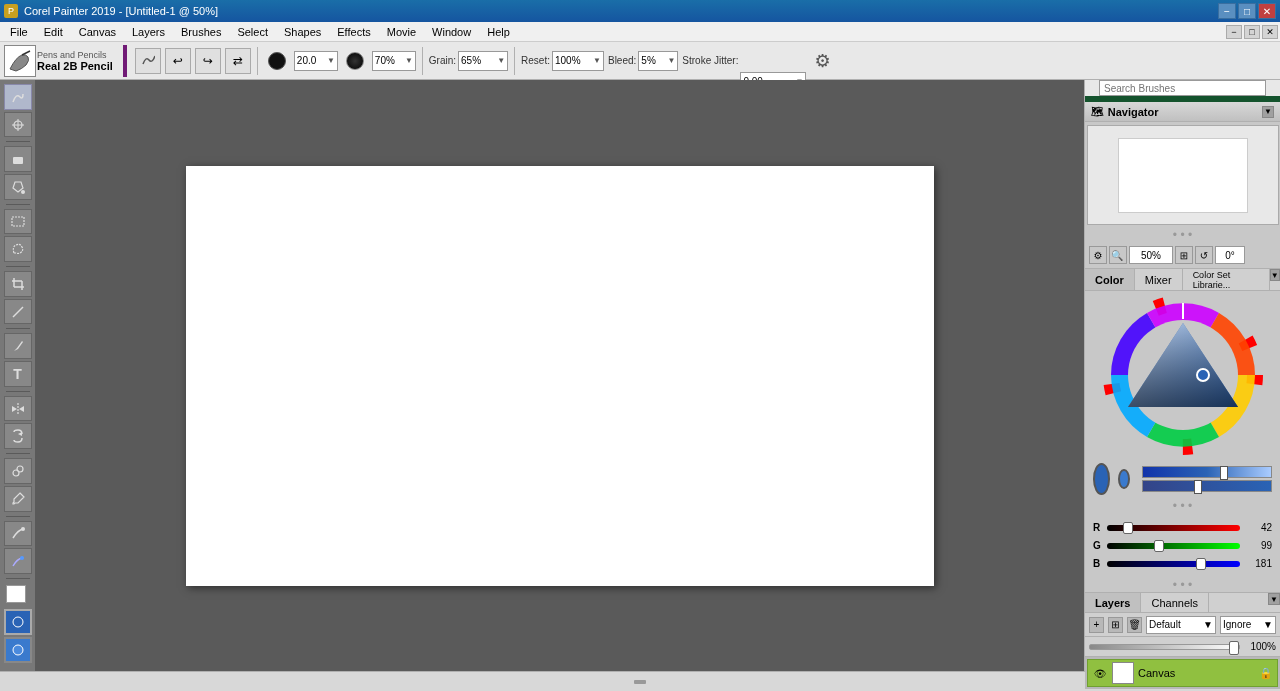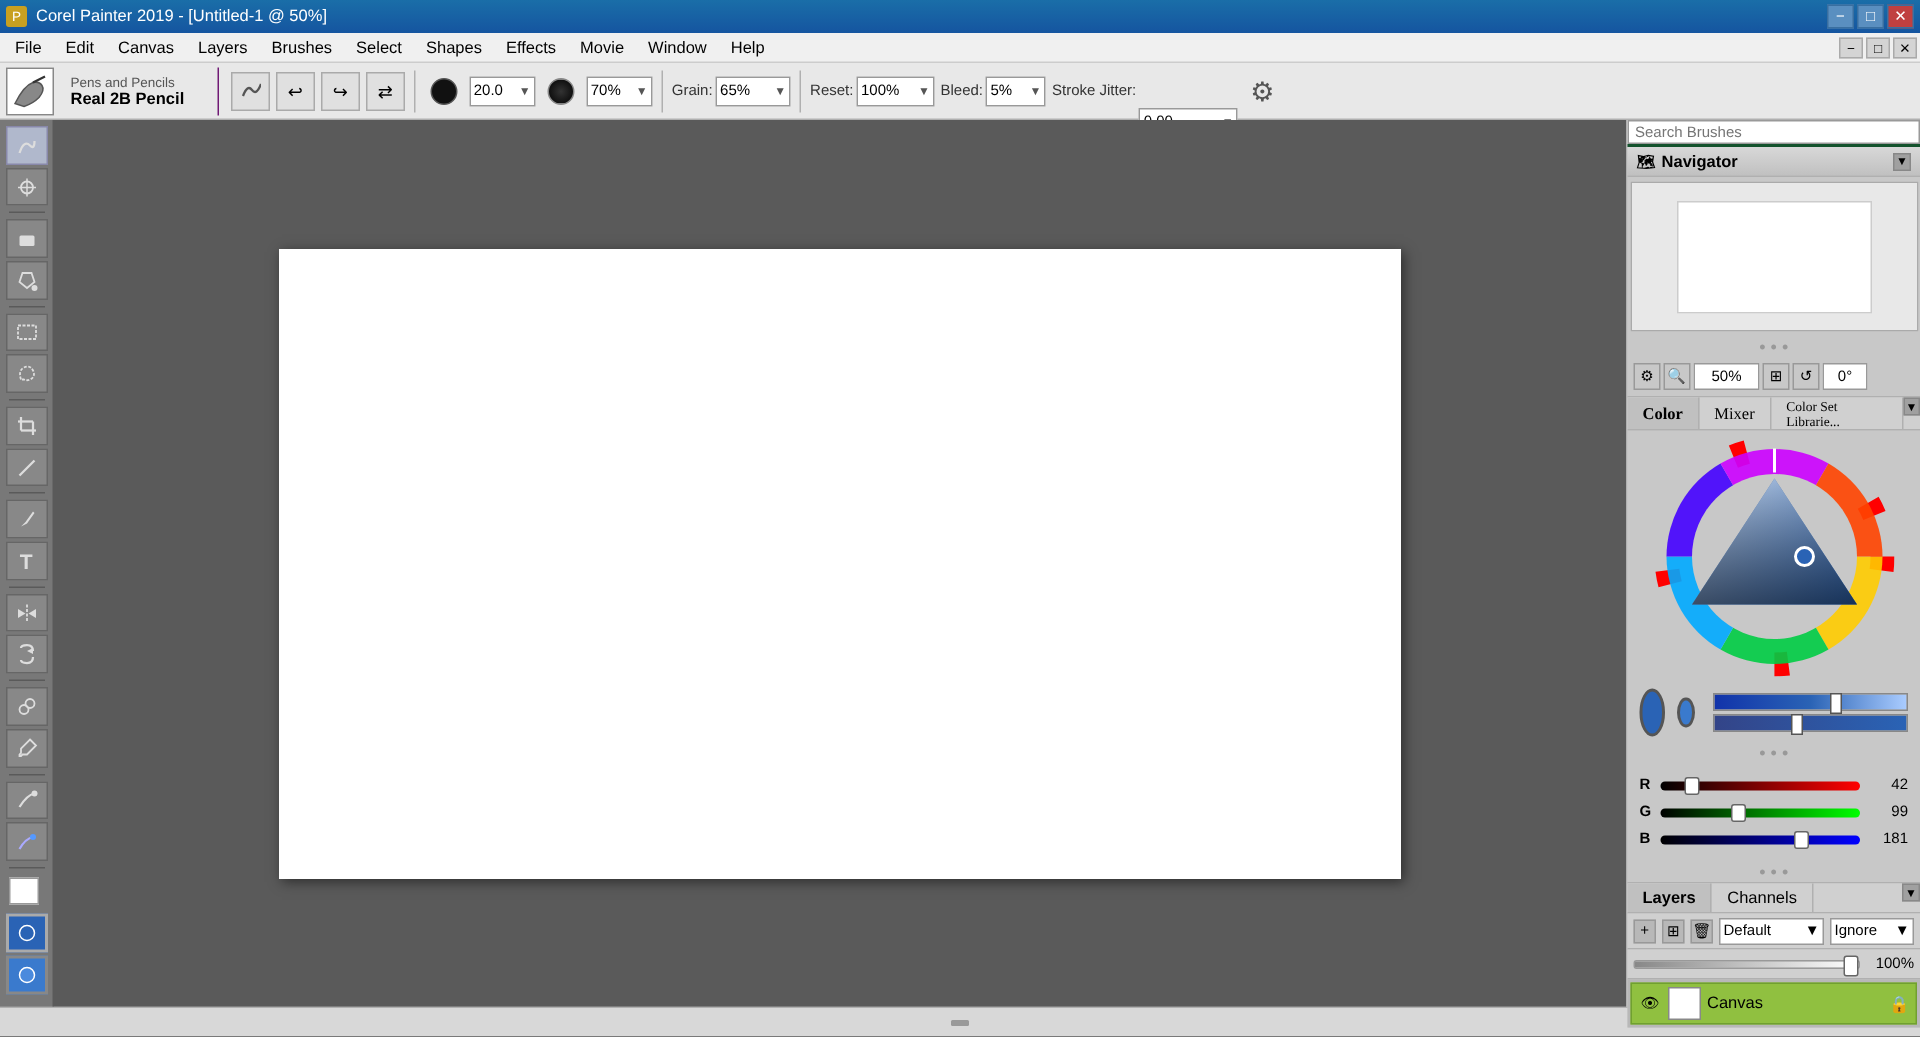--- a/index.html
+++ b/index.html
@@ -33,22 +33,22 @@
 
     
     #brush-toolbar {
       height: 38px;
       background: #e8e8e8;
       border-bottom: 1px solid #b0b0b0;
       display: flex; align-items: center;
       padding: 0 4px; gap: 4px;
     }
     #brush-info {
-      display: flex; align-items: center; gap: 11px;
-      border-right: 1px solid #701a75; padding-right: 22px; margin-right: 4px;
+      display: flex; align-items: center; gap: 1px;
+      border-right: 4px solid #701a75; padding-right: 10px; margin-right: 4px;
     }
     #brush-icon-box { width: 32px; height: 32px; border: 1px solid #888; background: white; display: flex; align-items: center; justify-content: center; }
     #brush-name-box { display: flex; flex-direction: column; justify-content: center; }
     #brush-category { font-size: 9px; color: #555; }
     #brush-name { font-size: 11px; font-weight: bold; text-align: center; }
     .toolbar-sep { width: 1px; height: 28px; background: #b0b0b0; margin: 0 2px; }
     .toolbar-icon-btn { width: 26px; height: 26px; background: #e0e0e0; border: 1px solid #aaa; display: flex; align-items: center; justify-content: center; cursor: pointer; font-size: 12px; }
     .toolbar-ctrl { display: flex; align-items: center; gap: 2px; font-size: 11px; }
     .toolbar-ctrl label { font-size: 10px; color: #333; }
     .toolbar-input { width: 44px; height: 20px; border: 1px solid #999; background: white; font-size: 10px; text-align: center; display: flex; align-items: center; justify-content: space-between; padding: 0 2px; }
@@ -81,37 +81,37 @@
     #bottom-bar {
       height: 20px; background: #d8d8d8; border-top: 1px solid #b0b0b0;
       display: flex; align-items: center; padding: 0 6px; justify-content: center;
     }
     .bottom-indicator { width: 12px; height: 4px; background: #999; border-radius: 1px; }
 
     
     #right-panel { width: 196px; background: #d0d0d0; border-left: 1px solid #b0b0b0; display: flex; flex-direction: column; }
 
     
-    #brush-search-bar { height: 22px; background: #e8e8e8; border-bottom: 2px solid #14532d; display: flex; align-items: flex-start; padding: 0 0; }
+    #brush-search-bar { height: 22px; background: #e8e8e8; border-bottom: 6px solid #14532d; display: flex; align-items: flex-start; padding: 0 14px; }
     #brush-search-input { flex: 1; height: 16px; border: 1px solid #999; background: white; font-size: 10px; padding: 0 4px; }
 
     
     #navigator-panel { background: #c8c8c8; border-bottom: 1px solid #b0b0b0; }
     .panel-header { height: 20px; background: linear-gradient(to bottom, #d8d8d8, #c0c0c0); border-bottom: 1px solid #b0b0b0; display: flex; align-items: center; padding: 0 6px; font-size: 11px; font-weight: bold; gap: 4px; }
     .panel-header-btn { width: 12px; height: 12px; background: #a0a0a0; border: 1px solid #888; display: flex; align-items: center; justify-content: center; font-size: 8px; cursor: pointer; margin-left: auto; }
     #navigator-view { width: 192px; height: 100px; background: #e8e8e8; margin: 3px 2px; border: 1px solid #aaa; display: flex; align-items: center; justify-content: center; }
     #nav-white-rect { width: 130px; height: 75px; background: white; border: 1px solid #ccc; }
     #navigator-controls { display: flex; align-items: center; padding: 2px 4px; gap: 2px; height: 26px; }
     .nav-btn { width: 18px; height: 18px; background: #c8c8c8; border: 1px solid #999; font-size: 10px; display: flex; align-items: center; justify-content: center; cursor: pointer; }
     .nav-zoom-display { width: 44px; height: 18px; background: white; border: 1px solid #999; font-size: 10px; display: flex; align-items: center; justify-content: center; }
     .nav-rotate-display { width: 30px; height: 18px; background: white; border: 1px solid #999; font-size: 10px; display: flex; align-items: center; justify-content: center; }
 
     
     #color-panel { border-bottom: 1px solid #b0b0b0; background: #c8c8c8; }
-    #color-tabs { display: flex; height: 22px; background: #d0d0d0; border-bottom: 1px solid #b0b0b0; font-family: Liberation Serif, serif; }
+    #color-tabs { display: flex; height: 22px; background: #d0d0d0; border-bottom: 1px solid #b0b0b0; }
     .color-tab { padding: 0 10px; display: flex; align-items: center; font-size: 11px; cursor: pointer; border-right: 1px solid #b0b0b0; }
     .color-tab.active { background: #c0c0c0; font-weight: bold; }
 
     
     #color-wheel-container { display: flex; align-items: center; justify-content: center; padding: 4px; position: relative; }
     .color-wheel-svg { width: 160px; height: 160px; }
 
     
     #color-sliders { padding: 4px 8px; }
     .slider-row { display: flex; align-items: center; gap: 4px; margin: 2px 0; height: 16px; }

